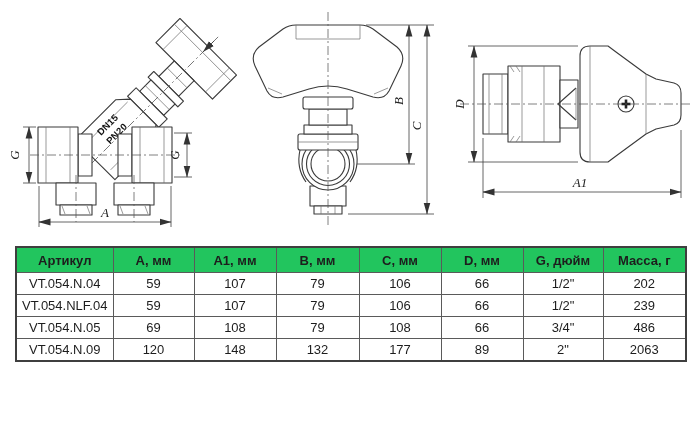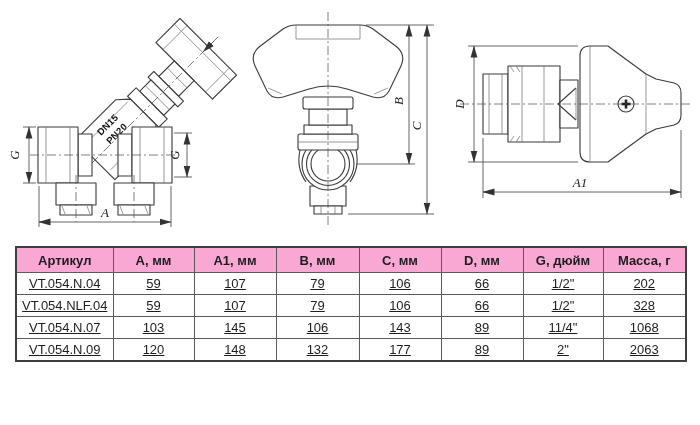--- a/index.html
+++ b/index.html
@@ -12,22 +12,22 @@
   .t   {fill:none;stroke:#6e6e6e;stroke-width:0.7;}
   .cl  {fill:none;stroke:#555;stroke-width:0.75;stroke-dasharray:9 3 2 3;}
   .dim {fill:none;stroke:#3f3f3f;stroke-width:0.8;}
   .dimtxt{font:italic 13px "Liberation Serif",serif;fill:#222;}
   .mark  {font:bold 9.5px "Liberation Sans",sans-serif;fill:#111;letter-spacing:0.3px;}
   
   table.dims{border-collapse:collapse;table-layout:fixed;width:670px;margin:1px 0 0 15px;
              border:2px solid #3f3f3f;}
   table.dims th,table.dims td{border:1px solid #5a5a5a;text-align:center;vertical-align:middle;
              padding:0;overflow:hidden;white-space:nowrap;color:#1d1d1d;}
-  table.dims th{height:24px;font-size:13px;font-weight:bold;background:#f9a8d4;}
-  table.dims td{height:21px;font-size:13px;background:#fff;text-decoration:underline;}
+  table.dims th{height:24px;font-size:13px;font-weight:bold;background:#22c55e;}
+  table.dims td{height:21px;font-size:13px;background:#fff;}
 </style>
 </head>
 <body>
 
 <div id="stage">
 
   <svg width="700" height="245" viewBox="0 0 700 245">
     <defs>
       <marker id="me" viewBox="0 0 12 8" markerWidth="12" markerHeight="8" refX="11.5" refY="4" orient="auto" markerUnits="userSpaceOnUse">
           <path d="M12,4 L0,0.6 L0,7.4 Z" fill="#333"></path>
@@ -217,31 +217,31 @@
           <td>202</td>
         </tr>
         <tr>
           <td>VT.054.NLF.04</td>
           <td>59</td>
           <td>107</td>
           <td>79</td>
           <td>106</td>
           <td>66</td>
           <td>1/2"</td>
-          <td>328</td>
-        </tr>
-        <tr>
-          <td>VT.054.N.07</td>
-          <td>103</td>
-          <td>145</td>
-          <td>106</td>
-          <td>143</td>
-          <td>89</td>
-          <td>11/4"</td>
-          <td>1068</td>
+          <td>239</td>
+        </tr>
+        <tr>
+          <td>VT.054.N.05</td>
+          <td>69</td>
+          <td>108</td>
+          <td>79</td>
+          <td>108</td>
+          <td>66</td>
+          <td>3/4"</td>
+          <td>486</td>
         </tr>
         <tr>
           <td>VT.054.N.09</td>
           <td>120</td>
           <td>148</td>
           <td>132</td>
           <td>177</td>
           <td>89</td>
           <td>2"</td>
           <td>2063</td>

